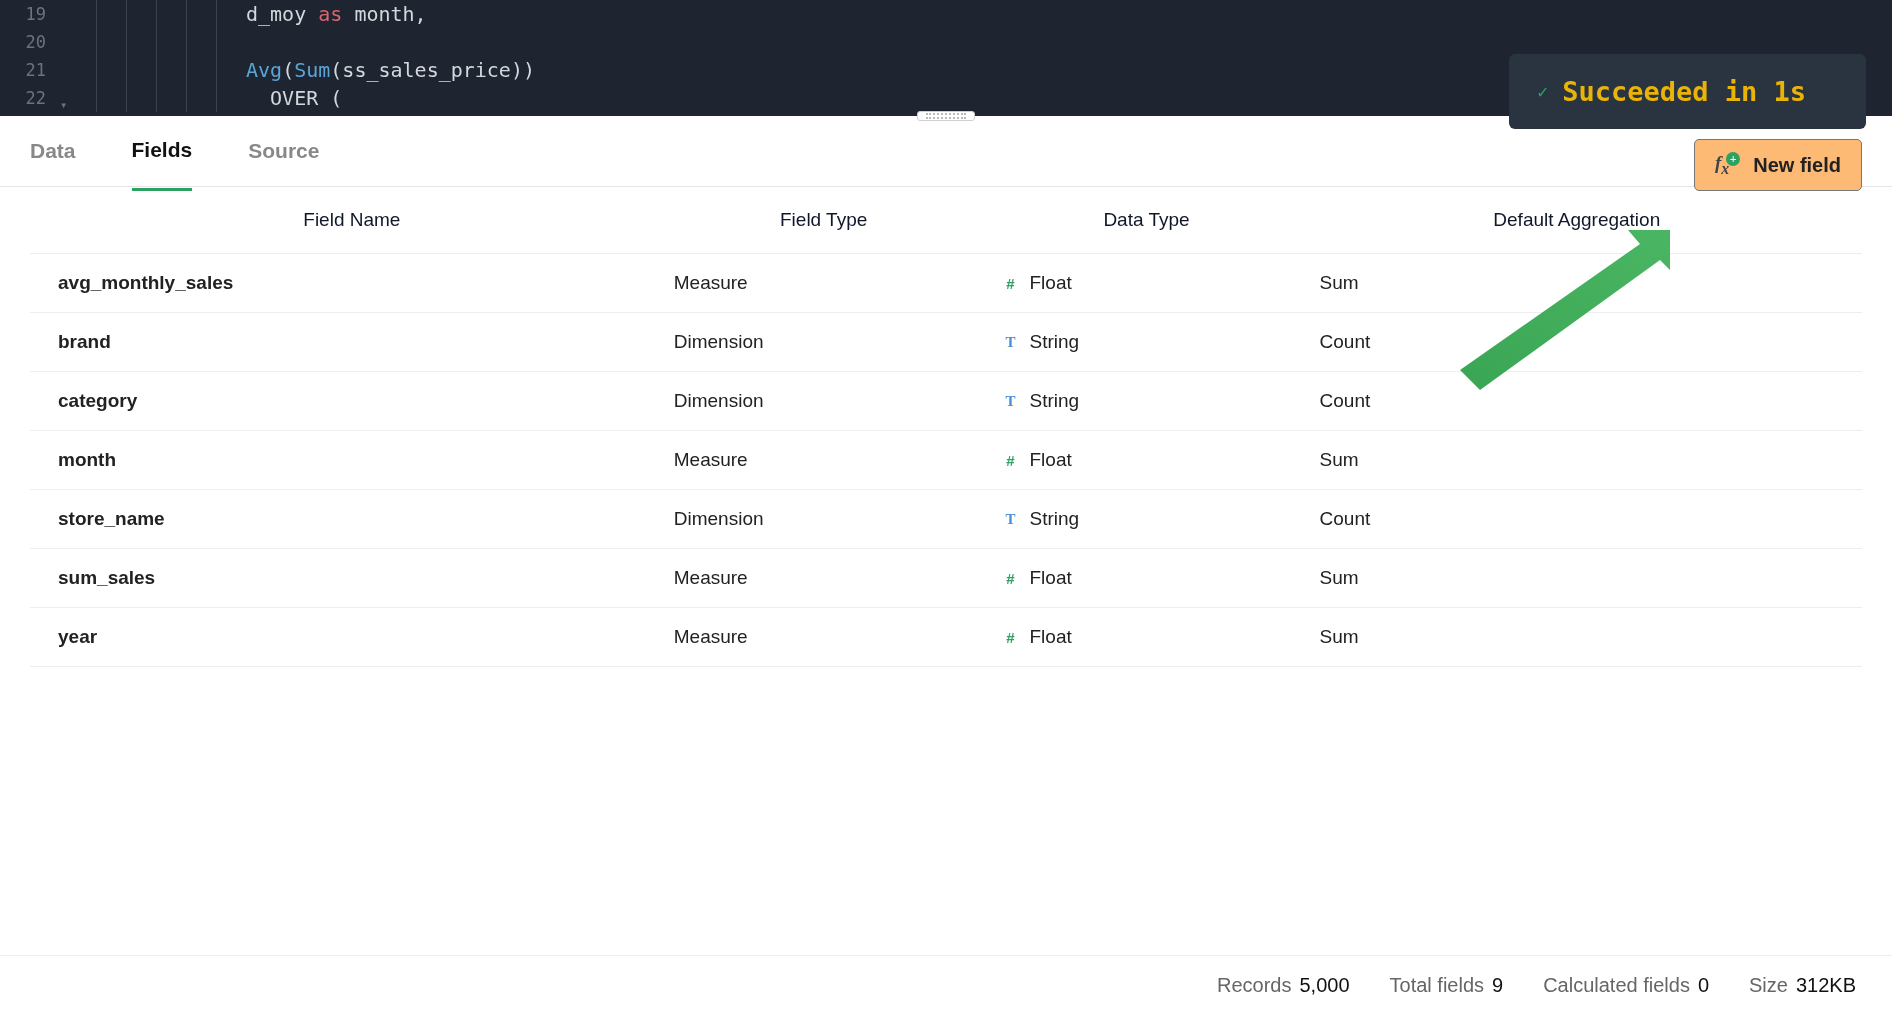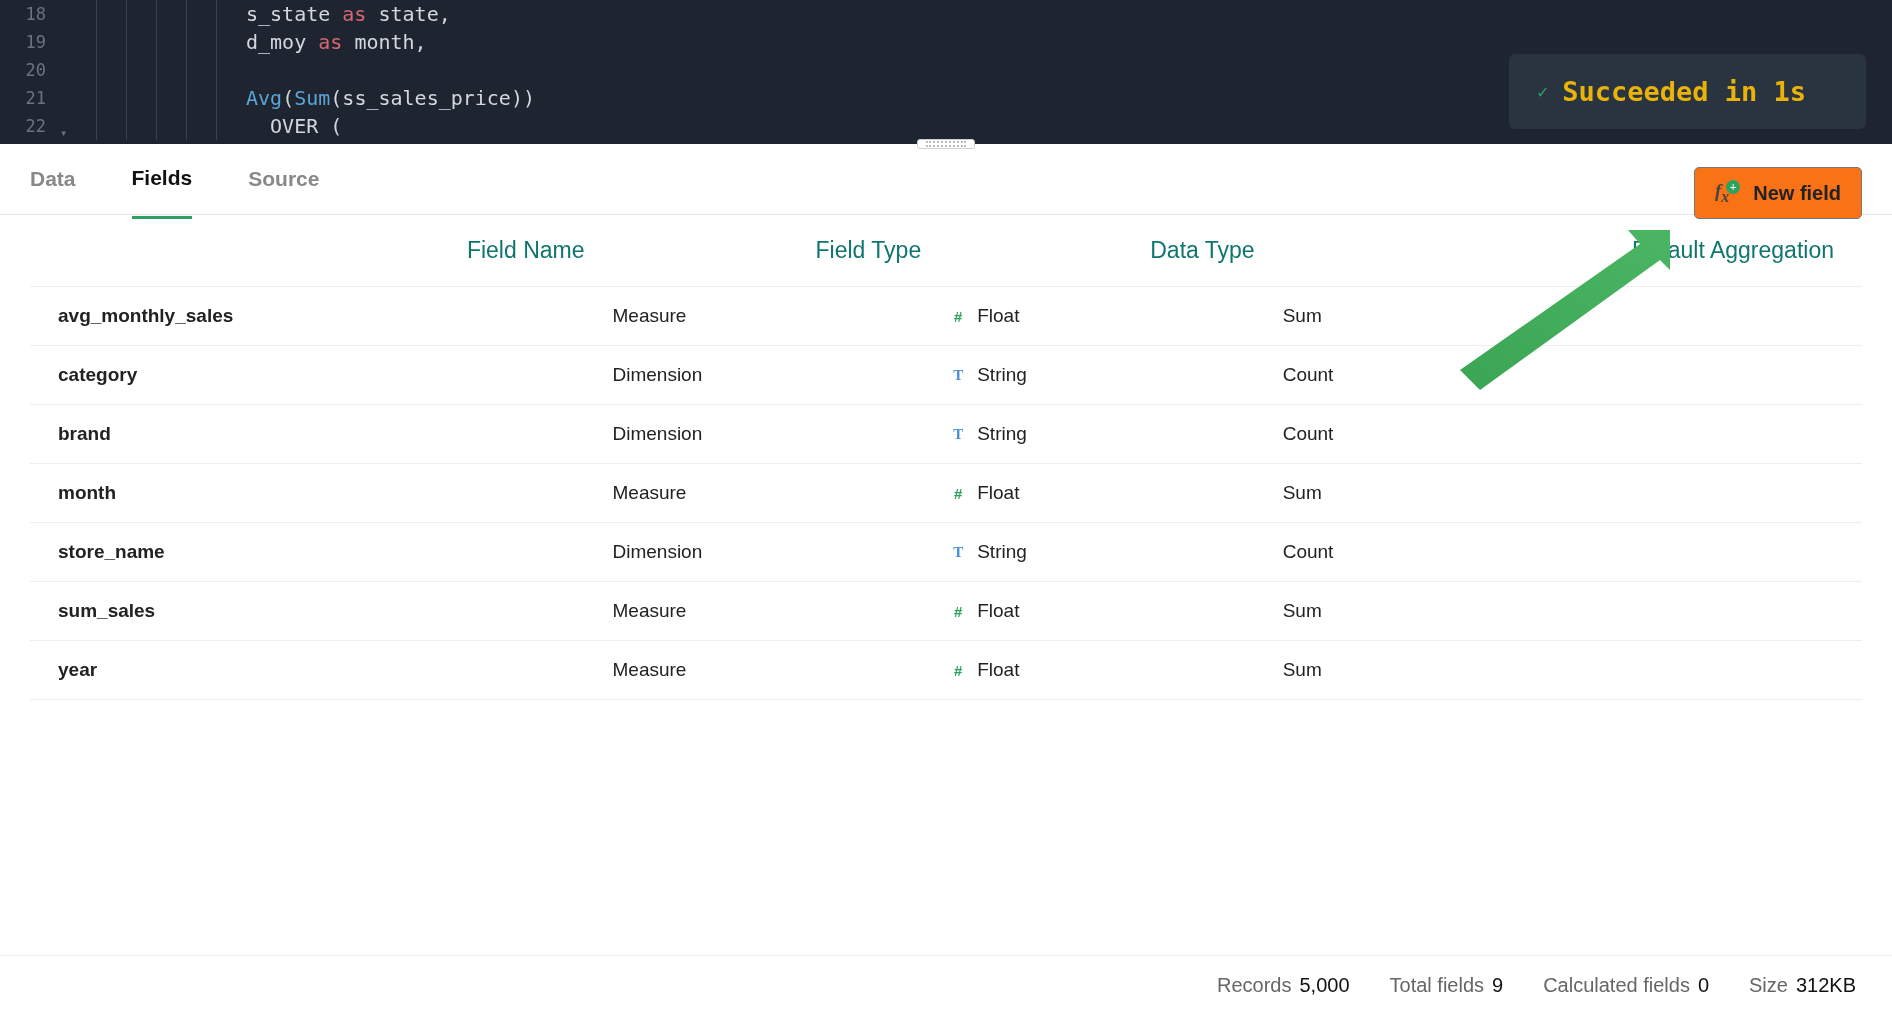--- a/index.html
+++ b/index.html
@@ -111,38 +111,38 @@
       border-bottom: 3px solid #2da160;
       margin-bottom: -1px;
     }
     .new-field-btn {
       margin-left: auto;
       border: 1.5px solid #777;
       border-radius: 5px;
       padding: 12px 20px;
       font-size: 20px;
       font-weight: 600;
-      background: #f97316;
+      background: #fdba74;
       cursor: pointer;
       display: flex;
       align-items: center;
       gap: 10px;
       color: #222;
       margin-top: 28px;
     }
     .fx-icon { font-style: italic; font-family: serif; font-size: 19px; color: #444; position: relative; }
     .plus-b { color: #fff; background:#2da160; border-radius:50%; width:14px; height:14px; display:inline-flex; align-items:center; justify-content:center; font-size:12px; font-style:normal; line-height:1; position: relative; top:-6px; left:-3px; }
 
     .table-wrap { padding: 0 30px; }
     table { width: 100%; border-collapse: collapse; }
     th {
-      text-align: right;
-      font-size: 23px;
+      text-align: center;
+      font-size: 19px;
       font-weight: 500;
-      color: #0f766e;
+      color: #0f172a;
       padding: 22px 28px 22px 0;
       border-bottom: 1px solid #eee;
     }
     th:first-child { padding-left: 28px; }
     td {
       padding: 18px 28px 18px 0;
       font-size: 19px;
       color: #222;
       border-bottom: 1px solid #eee;
     }
@@ -174,32 +174,20 @@
       font-size: 20px;
       color: #666;
     }
     .footer .val { color: #111; margin-left: 8px; }
     body { padding-bottom: 70px; }
   </style>
 </head>
 <body>
 
 <div class="editor" id="editor">
-    <div class="editor-line">
-      <div class="gutter">18</div>
-      <div class="gutter-fold"></div>
-      <div class="indent-guides">
-        <div class="indent-guide"></div>
-        <div class="indent-guide"></div>
-        <div class="indent-guide"></div>
-        <div class="indent-guide"></div>
-        <div class="indent-guide"></div>
-      </div>
-      <div class="code"><span class="text">s_state </span><span class="kw-as">as</span><span class="text"> state,</span></div>
-    </div>
     <div class="editor-line">
       <div class="gutter">19</div>
       <div class="gutter-fold"></div>
       <div class="indent-guides">
         <div class="indent-guide"></div>
         <div class="indent-guide"></div>
         <div class="indent-guide"></div>
         <div class="indent-guide"></div>
         <div class="indent-guide"></div>
       </div>
@@ -273,32 +261,32 @@
           <td>Measure</td>
           <td>
             <span class="dt-cell">
               <span class="dt-icon dt-float">#</span>
               <span>Float</span>
             </span>
           </td>
           <td>Sum</td>
         </tr>
         <tr>
-          <td>category</td>
+          <td>brand</td>
           <td>Dimension</td>
           <td>
             <span class="dt-cell">
               <span class="dt-icon dt-string">T</span>
               <span>String</span>
             </span>
           </td>
           <td>Count</td>
         </tr>
         <tr>
-          <td>brand</td>
+          <td>category</td>
           <td>Dimension</td>
           <td>
             <span class="dt-cell">
               <span class="dt-icon dt-string">T</span>
               <span>String</span>
             </span>
           </td>
           <td>Count</td>
         </tr>
         <tr>

